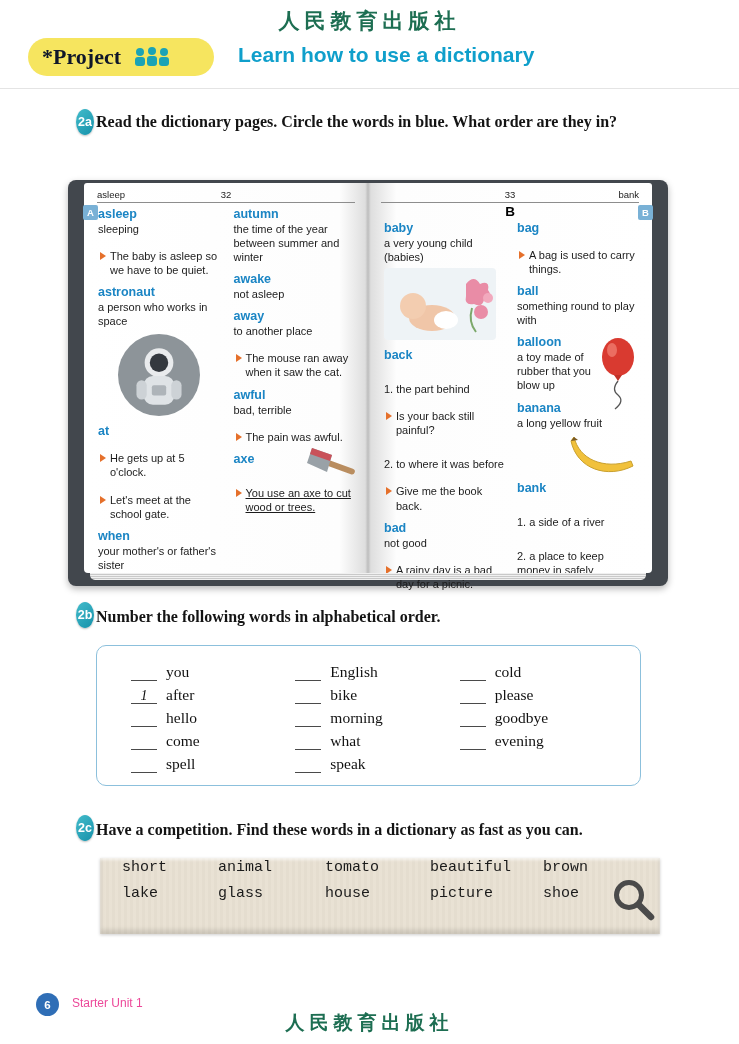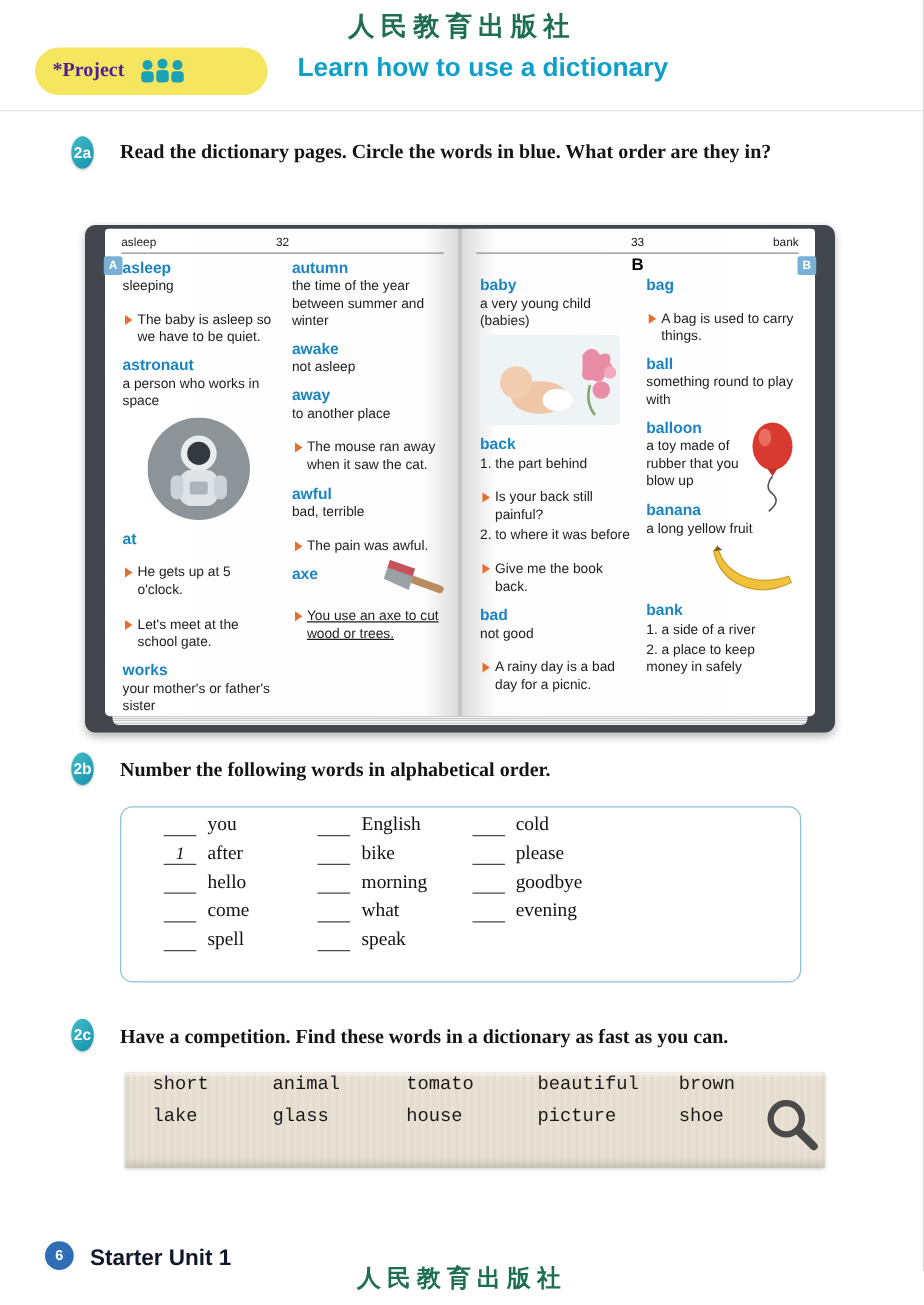--- a/index.html
+++ b/index.html
@@ -4,27 +4,27 @@
 <style>
   * { margin:0; padding:0; box-sizing:border-box; }
   body { background:#888; font-family:"Liberation Sans", sans-serif; }
   .sheet { position:relative; width:739px; height:1044px; background:#ffffff; overflow:hidden; margin:0 auto; }
 
   
   .calli { text-align:center; color:#1d6e52; font-weight:bold; font-family:"DejaVu Sans", sans-serif; letter-spacing:5px; }
   .calli-top { position:absolute; top:7px; left:0; right:0; font-size:21px; }
   .calli-bottom { position:absolute; bottom:8px; left:0; right:0; font-size:19px; }
   .pill { position:absolute; left:28px; top:38px; height:38px; width:186px; background:#f6e55f; border-radius:20px; display:flex; align-items:center; gap:10px; padding:0 14px; }
-  .pill-label { font-family:"Liberation Serif", serif; font-weight:bold; font-size:16px; color:#4c1d95; }
+  .pill-label { font-family:"Liberation Serif", serif; font-weight:bold; font-size:22px; color:#0f172a; }
   .pill-icon { width:42px; height:24px; display:block; }
   .main-title { position:absolute; left:238px; top:43px; font-size:21px; font-weight:bold; color:#0f9fcb; }
   .header-line { position:absolute; top:88px; left:0; width:739px; height:1px; background:#e4e4e4; }
 
   
-  .badge { position:absolute; width:18px; height:26px; border-radius:50%; background:linear-gradient(135deg,#43bccb,#1691aa); color:#fff; font-weight:bold; font-size:12.5px; display:flex; align-items:center; justify-content:center; box-shadow:0 1px 2px rgba(0,0,0,.25); }
+  .badge { position:absolute; width:18px; height:26px; border-radius:50%; background:linear-gradient(135deg,#43bccb,#1691aa); color:#fff; font-weight:bold; font-size:12.5px; display:flex; align-items:center; justify-content:center; box-shadow:0 1px 2px rgba(0,0,0,.25);margin-left:19px; }
   .badge-a { left:57px; top:109px; } .badge-b { left:57px; top:602px; } .badge-c { left:57px; top:815px; }
   .instr { position:absolute; font-family:"Liberation Serif", serif; font-weight:bold; font-size:16px; color:#141414; line-height:1.38; }
   .instr-a { left:96px; top:111px; width:558px; }
   .instr-b { left:96px; top:606px; width:560px; }
   .instr-c { left:96px; top:819px; width:580px; }
 
   
   .book { position:absolute; left:68px; top:180px; width:600px; height:406px; background:#42474d; border-radius:8px; box-shadow:0 3px 7px rgba(0,0,0,.28); }
   .pages { position:absolute; left:16px; right:16px; top:3px; bottom:13px; border-radius:3px 3px 4px 4px;
            background:linear-gradient(to right,#ffffff 0%,#fdfdfd 45%,#dedede 49.5%,#bdbdbd 50%,#dedede 50.5%,#fdfdfd 55%,#ffffff 100%); }
@@ -38,48 +38,48 @@
   .phead .pno { position:absolute; left:0; right:0; top:-1px; text-align:center; }
   .tab { position:absolute; width:15px; height:15px; background:#79b1d6; color:#fff; font-size:9.5px; font-weight:bold; display:flex; align-items:center; justify-content:center; border-radius:2px; }
   .tab-a { left:-1px; top:22px; } .tab-b { right:-1px; top:22px; }
   .bhead { position:absolute; top:21px; left:0; right:0; text-align:center; font-weight:bold; font-size:13.5px; color:#000; }
   .cols { position:absolute; left:14px; right:12px; top:24px; bottom:6px; display:flex; gap:13px; }
   .half-right .cols { top:38px; left:16px; right:15px; }
   .col { flex:1; min-width:0; }
   .entry { margin-bottom:8px; position:relative; }
   .hw { color:#1b85c4; font-weight:bold; font-size:12.5px; margin-bottom:1px; }
   .def, .sense { font-size:11px; color:#1c1c1c; line-height:1.28; }
-  .sense { margin-top:2px; }
+  .sense { margin-top:20px; }
   .ex { display:flex; gap:4px; font-size:11px; color:#1c1c1c; line-height:1.28; margin-top:13px; padding-left:2px; }
   .arr { flex:0 0 auto; width:0; height:0; border-left:6px solid #e5702b; border-top:4px solid transparent; border-bottom:4px solid transparent; margin-top:3px; }
   .img-astro { display:block; width:82px; height:82px; margin:6px auto 0; }
   .img-baby { display:block; width:112px; height:72px; margin-top:4px; }
   .img-axe { position:absolute; right:-4px; top:-8px; width:58px; height:44px; }
   .entry-axe .ex { margin-top:20px;text-decoration:underline; }
   .entry-balloon { padding-right:46px; }
   .img-balloon { position:absolute; right:-2px; top:2px; width:42px; height:74px; }
   .img-banana { display:block; width:68px; height:40px; margin:3px 0 0 auto; }
 
   
   .box2b { position:absolute; left:96px; top:645px; width:545px; height:141px; border:1.6px solid #8cc0dc; border-radius:10px; background:#fff; }
-  .grid2b { position:absolute; left:34px; top:0; right:16px; display:grid; grid-auto-flow:column; grid-template-rows:repeat(5,23px); grid-template-columns:repeat(4,1fr); }
+  .grid2b { position:absolute; left:34px; top:12px; right:16px; display:grid; grid-auto-flow:column; grid-template-rows:repeat(5,23px); grid-template-columns:repeat(3,1fr); }
   .wrow { display:flex; align-items:flex-end; gap:9px; font-family:"Liberation Serif", serif; font-size:15.5px; color:#111; }
   .blank { display:inline-block; width:26px; height:17px; border-bottom:1.2px solid #4a4a4a; text-align:center; font-style:italic; font-size:14px; line-height:17px; }
 
   
   .strip { position:absolute; left:100px; top:858px; width:560px; height:76px; background:#e9e1d3;
            box-shadow:inset 0 2px 3px rgba(255,255,255,.65), inset 0 -4px 5px rgba(0,0,0,.13), 0 1px 3px rgba(0,0,0,.2);
            background-image:repeating-linear-gradient(to right, rgba(0,0,0,.02) 0 3px, rgba(255,255,255,.02) 3px 6px); }
   .grid2c { position:absolute; left:22px; top:1px; display:grid; grid-template-columns:96px 107px 105px 113px 80px; row-gap:9px;
             font-family:Liberation Mono, monospace; font-size:15px; color:#1a1a1a; }
   .magnifier { position:absolute; right:4px; top:18px; width:46px; height:46px; }
 
   
   .pgnum { position:absolute; left:36px; top:993px; width:23px; height:23px; border-radius:50%; background:#2f6eb6; color:#fff; font-size:11.5px; font-weight:bold; display:flex; align-items:center; justify-content:center; }
-  .unit { position:absolute; left:72px; top:996px; font-size:18px; font-weight:bold; color:#0f172a; }
+  .unit { position:absolute; left:72px; top:996px; font-size:12px; font-weight:normal; color:#ec4899; }
 </style>
 </head>
 <body>
 
 <div class="sheet">
 
   <div class="calli calli-top">人民教育出版社</div>
 
   <div class="pill">
     <span class="pill-label">*Project</span>
@@ -137,21 +137,21 @@
               <div class="ex">
                   <span class="arr"></span>
                   <span>He gets up at 5 o'clock.</span>
                 </div>
               <div class="ex">
                   <span class="arr"></span>
                   <span>Let's meet at the school gate.</span>
                 </div>
             </div>
             <div class="entry">
-              <div class="hw">works</div>
+              <div class="hw">when</div>
               <div class="def">your mother's or father's sister</div>
             </div>
           </div>
           <div class="col">
             <div class="entry">
               <div class="hw">autumn</div>
               <div class="def">the time of the year between summer and winter</div>
             </div>
             <div class="entry">
               <div class="hw">awake</div>

